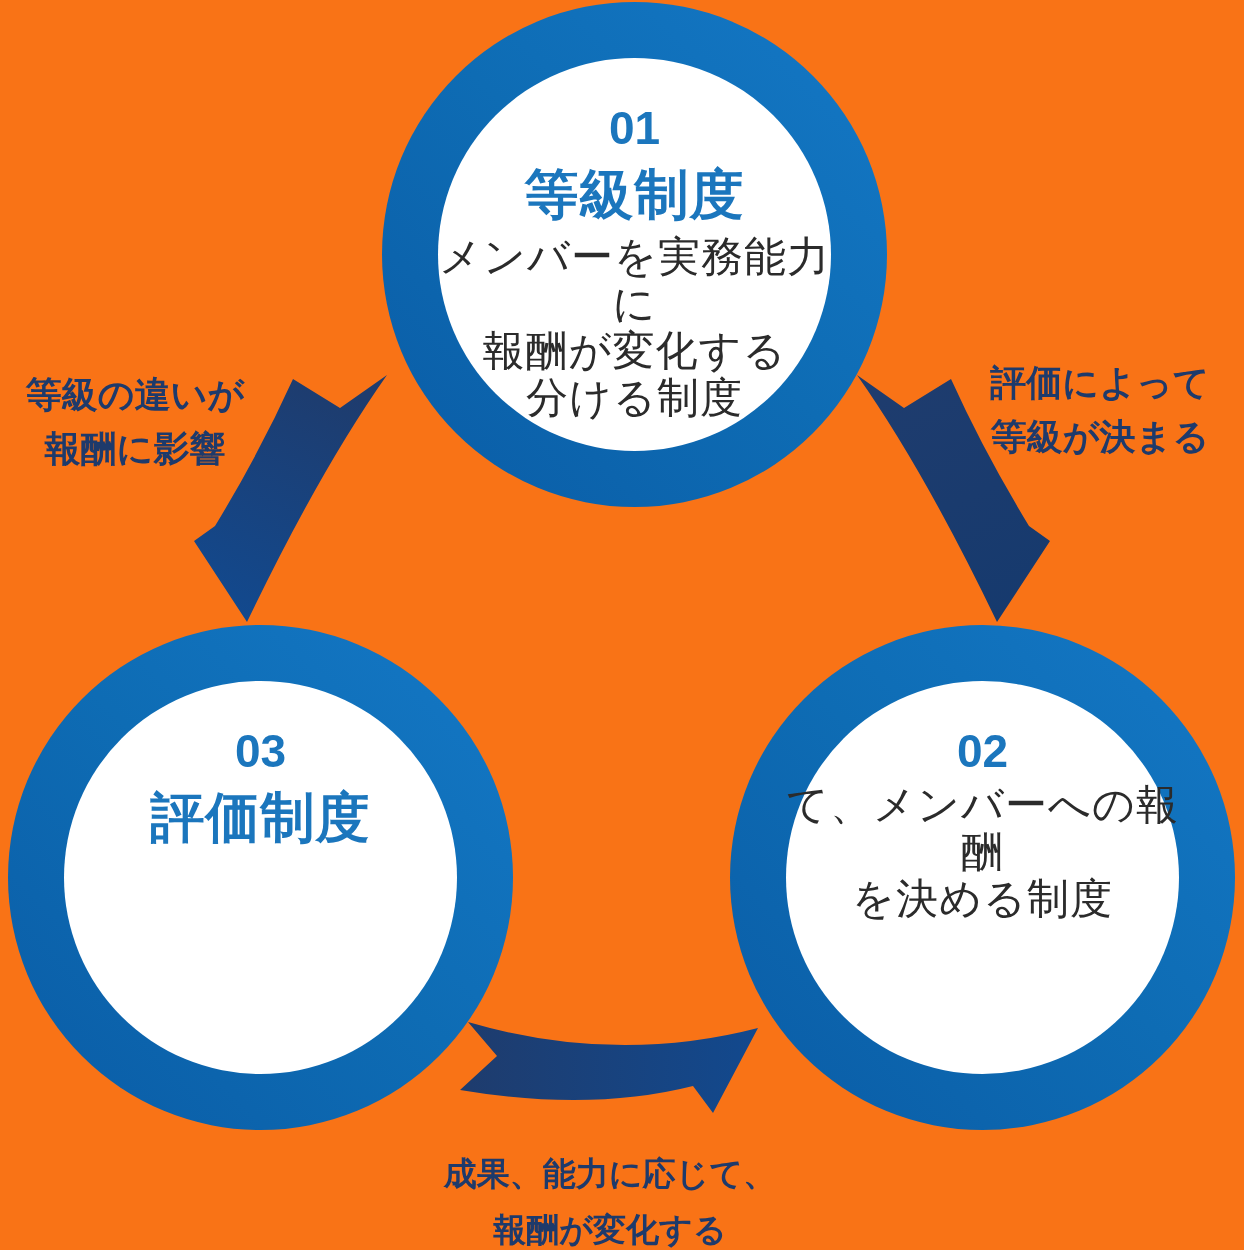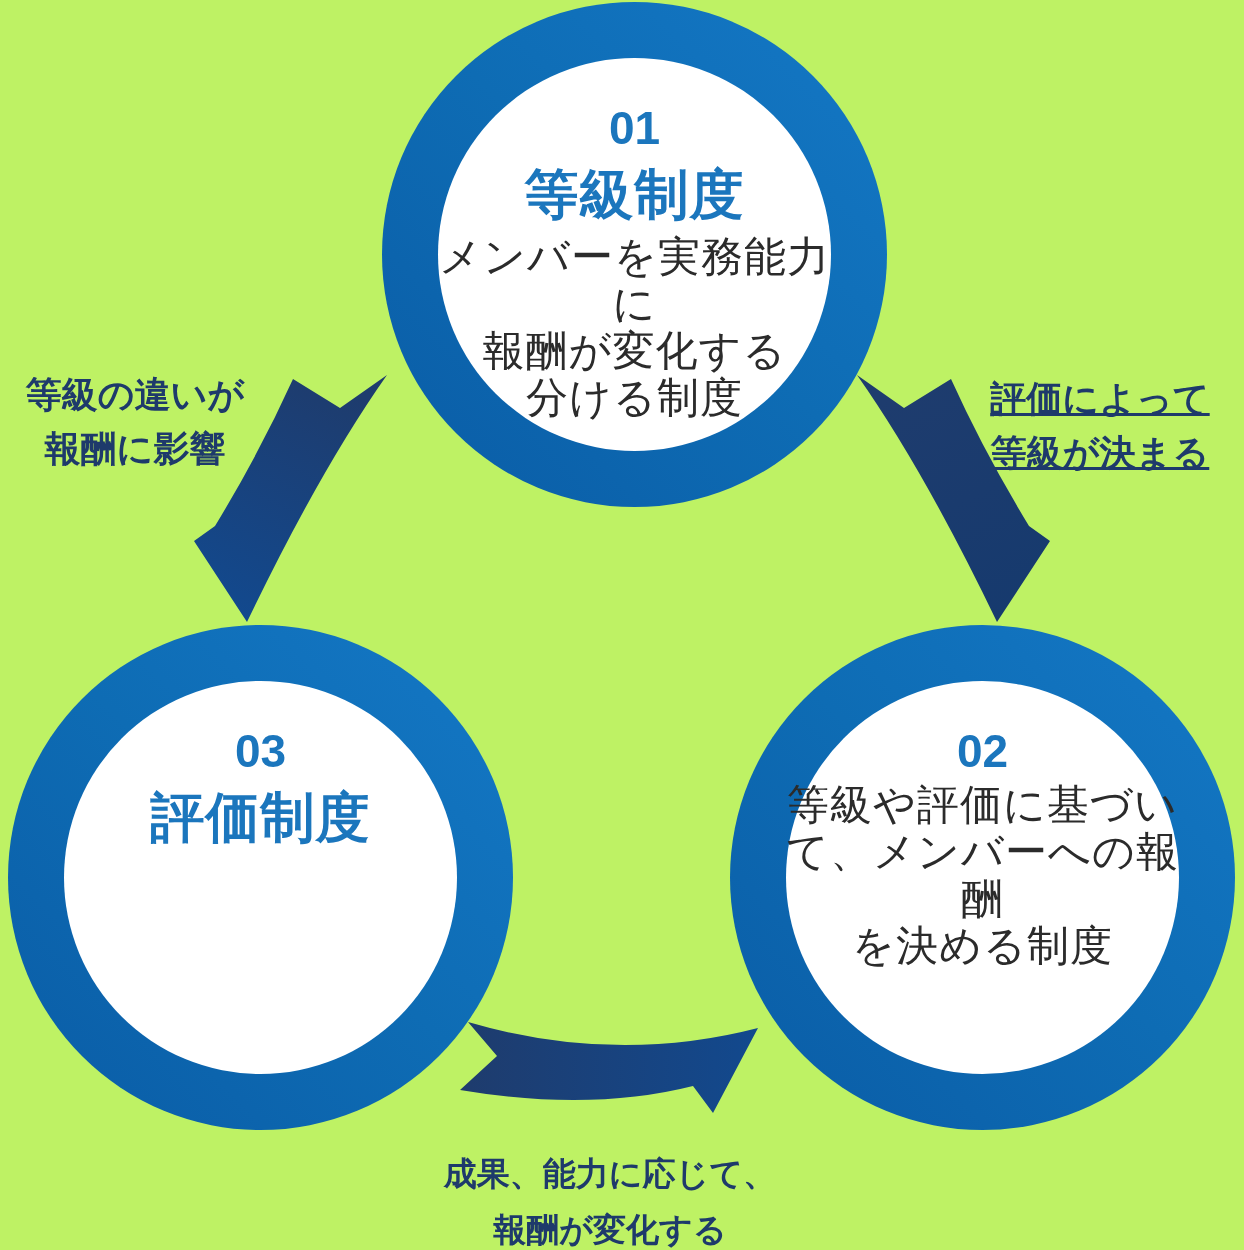--- a/index.html
+++ b/index.html
@@ -1,37 +1,37 @@
 <!DOCTYPE html>
 <html><head>
 <meta charset="utf-8">
 <style>
   html,body{margin:0;padding:0;background:#ffffff;}
   .stage{
-    position:relative;width:1244px;height:1250px;background:#bef264;overflow:hidden;
+    position:relative;width:1244px;height:1250px;background:#f97316;overflow:hidden;
     font-family:"Liberation Sans","DejaVu Sans",sans-serif;
   }
   .arrows{position:absolute;left:0;top:0;width:1244px;height:1250px;z-index:0;}
   .circle{
     position:absolute;width:505px;height:505px;border-radius:50%;z-index:1;
     background:linear-gradient(to bottom left,#1478c6 0%,#0e6cb4 48%,#0a5ca6 100%);
   }
   .c01{left:382px;top:2px;}
   .c03{left:8px;top:625px;}
   .c02{left:730px;top:625px;}
   .inner{
     position:absolute;inset:56px;background:#ffffff;border-radius:50%;
     display:flex;flex-direction:column;align-items:center;text-align:center;
   }
   .num{margin-top:47px;font-size:46px;font-weight:700;color:#1b76bd;line-height:1;}
   .ttl{margin-top:13px;font-size:54px;font-weight:700;color:#1b76bd;line-height:1.15;letter-spacing:1px;font-family:Liberation Serif, serif;}
   .desc{margin-top:7px;font-size:42px;line-height:47px;color:#2b2b2b;font-weight:500;letter-spacing:1px;}
   .label{position:absolute;z-index:2;color:#1e3a6b;font-weight:700;text-align:center;}
   .label-left{left:10px;top:368px;width:250px;font-size:36px;line-height:54px;}
-  .label-right{left:975px;top:372px;width:250px;font-size:36px;line-height:54px;text-decoration:underline;}
+  .label-right{left:975px;top:356px;width:250px;font-size:36px;line-height:54px;}
   .label-bottom{left:428px;top:1146px;width:364px;font-size:33px;line-height:56px;}
 </style>
 </head>
 <body>
 
 <div class="stage">
 
   <svg class="arrows" viewBox="0 0 1244 1250" aria-hidden="true">
     <defs>
       <linearGradient id="gradL" gradientUnits="userSpaceOnUse" x1="340" y1="390" x2="235" y2="615">
@@ -61,21 +61,20 @@
         <div>報酬が変化する</div>
         <div>分ける制度</div>
       </div>
     </div>
   </div>
 
   <div class="circle c02">
     <div class="inner">
       <div class="num">02</div>
       <div class="desc">
-        <div>等級や評価に基づい</div>
         <div>て、メンバーへの報酬</div>
         <div>を決める制度</div>
       </div>
     </div>
   </div>
 
   <div class="circle c03">
     <div class="inner">
       <div class="num">03</div>
       <div class="ttl">評価制度</div>

